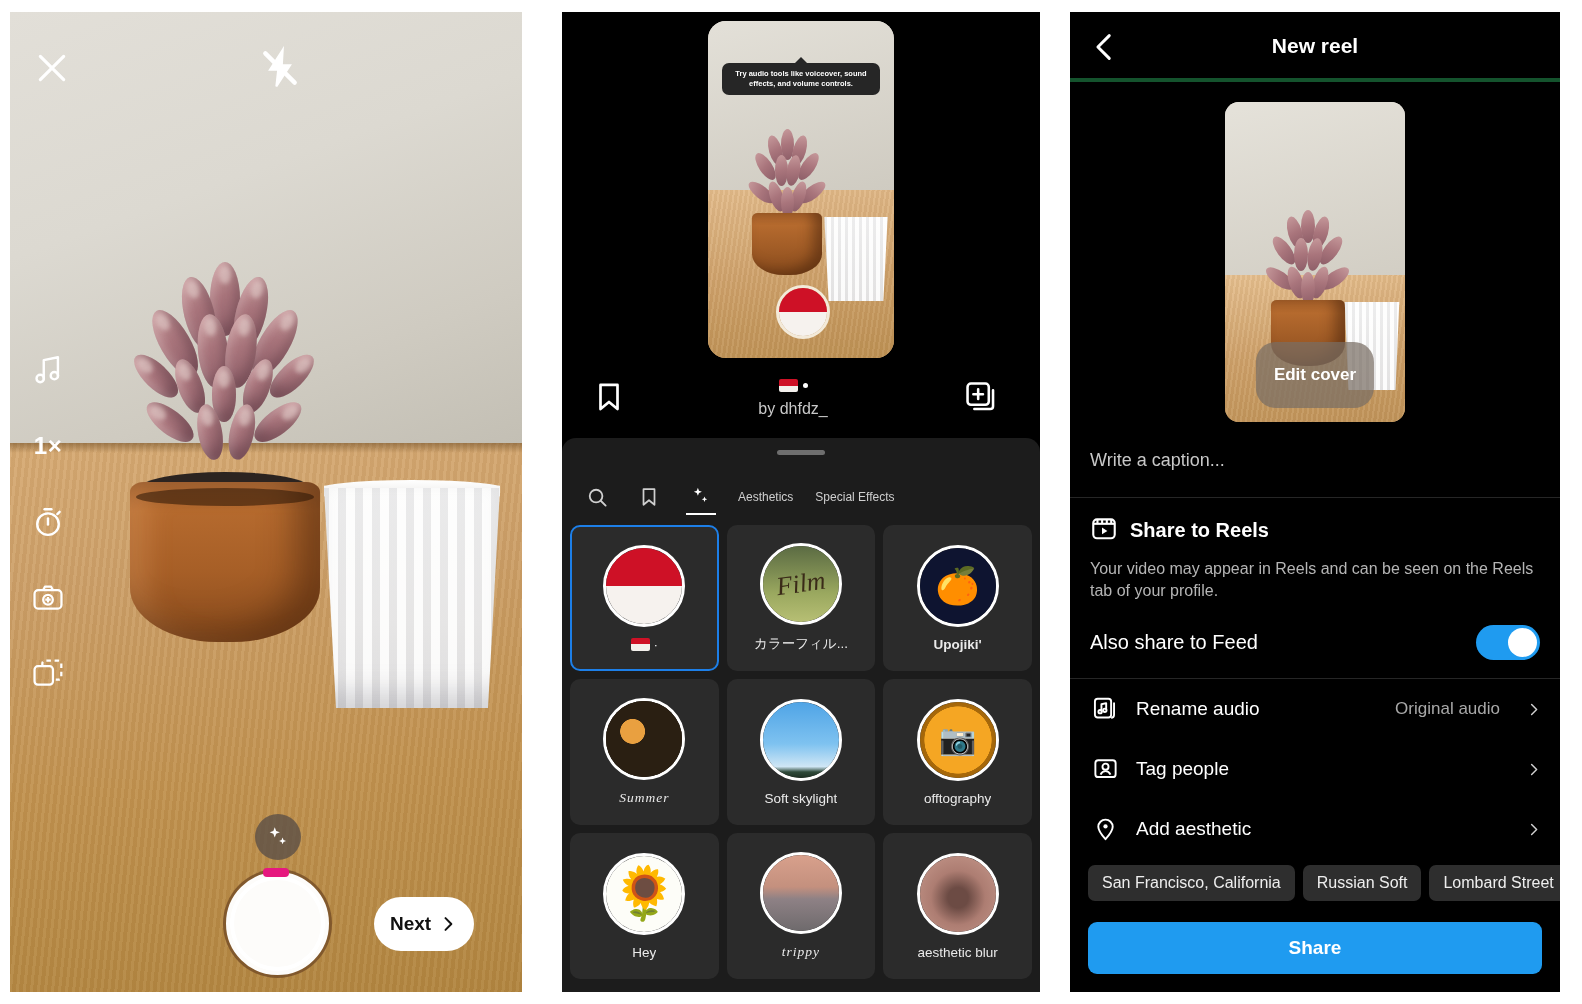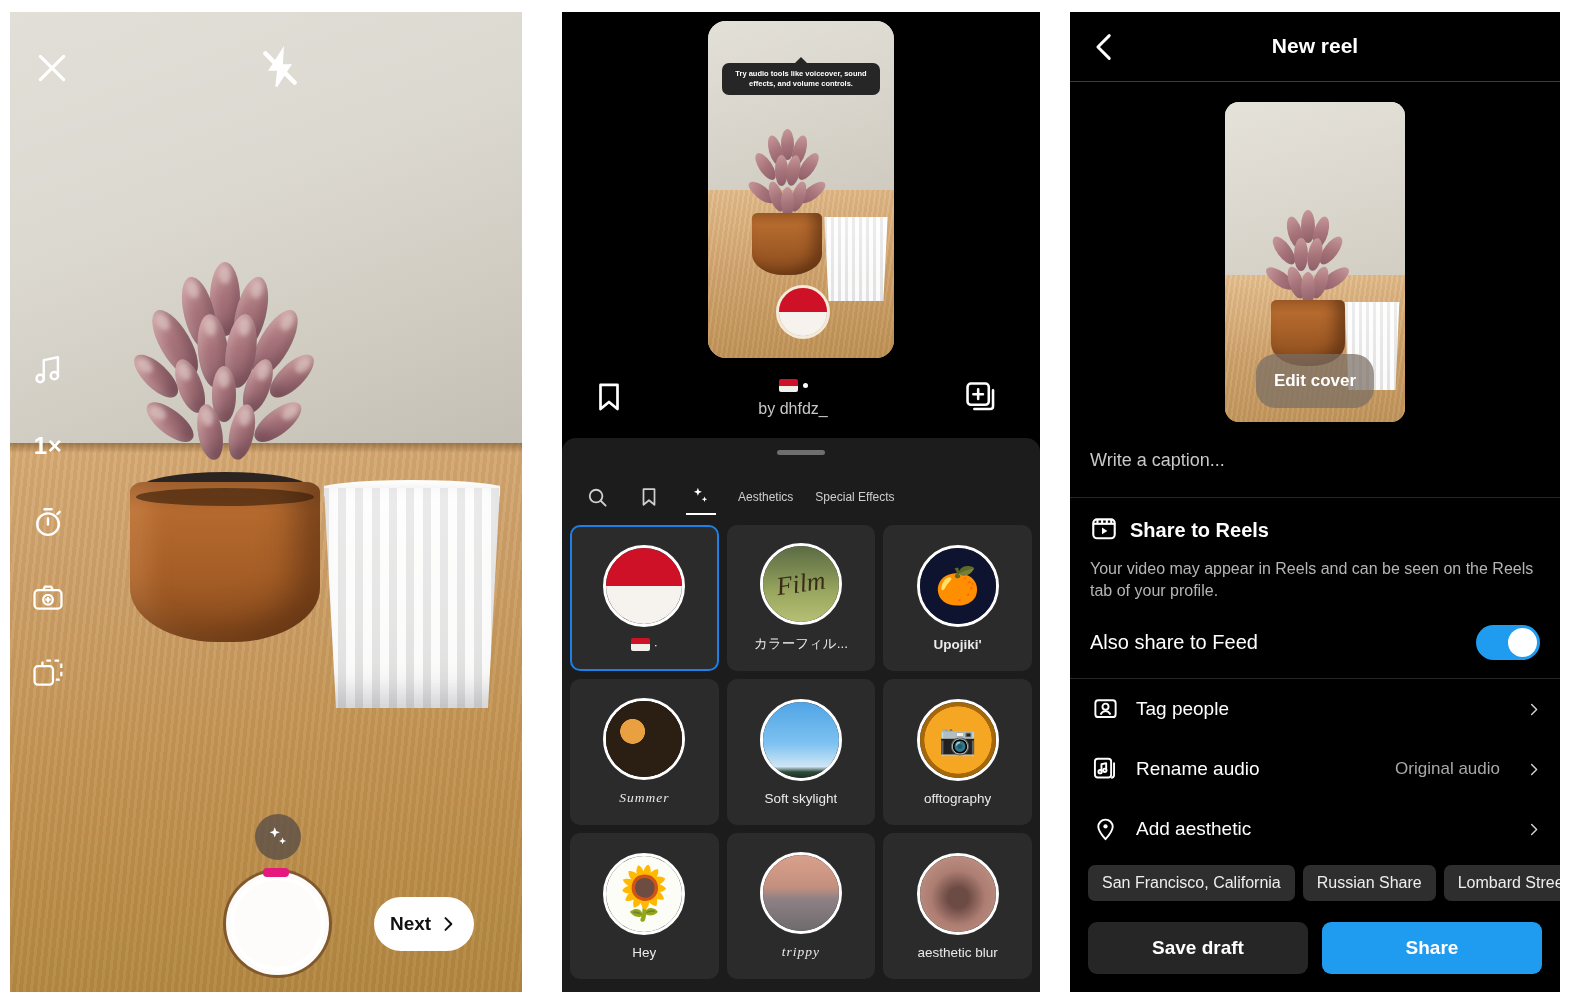--- a/index.html
+++ b/index.html
@@ -182,21 +182,21 @@
   .t-upo{width:100%;height:100%;background:#0e1430;display:flex;align-items:center;justify-content:center;font-size:36px;}
   .t-summer{width:100%;height:100%;background:radial-gradient(circle at 35% 40%,#e9a040 0 18%,#2a1f12 19%),radial-gradient(circle at 65% 62%,#d98f32 0 16%,transparent 17%),#241b11;}
   .t-sky{width:100%;height:100%;background:linear-gradient(180deg,#4fa4e6 0%,#7ec2f0 55%,#cfe6f5 85%,#2f4a3a 92%,#1d2f22 100%);}
   .t-off{width:100%;height:100%;background:radial-gradient(circle at 50% 50%,#f5a623 0 62%,#a8690a 63%,#8a5508 100%);display:flex;align-items:center;justify-content:center;font-size:30px;}
   .t-hey{width:100%;height:100%;background:#fdfdf8;display:flex;align-items:center;justify-content:center;font-size:52px;}
   .t-blur{width:100%;height:100%;background:radial-gradient(circle at 50% 55%,#6c4b44 0 18%,#ad7d72 48%,#c79a8d 100%);filter:blur(0.5px);}
   .t-trippy{width:100%;height:100%;background:linear-gradient(180deg,#d8a08c 0%,#c4907e 42%,#8e8185 58%,#6e6a6c 100%);}
 
   
   #panel-reel { left: 1070px; width: 490px; background: #000; color:#fff; }
-  .reel-header{ position:relative; height:70px; border-bottom:1px solid #14532d; }
+  .reel-header{ position:relative; height:70px; border-bottom:4px solid #14532d; }
   .reel-back{ position:absolute; left:18px; top:18px; width:34px; height:34px; }
   .reel-title{ position:absolute; left:0; right:0; top:22px; text-align:center; font-size:21px; font-weight:700; }
 
   .cover-wrap{ display:flex; justify-content:center; padding-top:20px; }
   .cover{
     position:relative; width:180px; height:320px; border-radius:14px; overflow:hidden;
     background:linear-gradient(180deg,#e0ddd5 0%,#d6d2c9 50%,#c89f6d 54%,#dcb784 74%,#cda069 100%);
   }
   .cv-wall{position:absolute;left:0;right:0;top:0;height:54%;background:linear-gradient(165deg,#e5e2da,#d2cec4);}
   .cv-table{position:absolute;left:0;right:0;top:54%;bottom:0;
@@ -209,21 +209,21 @@
     background:linear-gradient(180deg,#a7612a,#b56a2e 20%,#8a4c1d);
     border-radius:6px 6px 46% 46% / 5px 5px 34% 34%;
     box-shadow:inset -10px -4px 14px rgba(60,28,8,.5);}
   .cv-glass{position:absolute;left:116px;top:200px;width:62px;height:88px;
     background:repeating-linear-gradient(90deg,rgba(255,255,255,.9) 0 4px,rgba(226,226,229,.5) 4px 7px),
       linear-gradient(180deg,#f8f8f6,#e3e1de);
     border-radius:3px 3px 8px 8px;clip-path:polygon(6% 0,94% 0,88% 100%,12% 100%);}
   .edit-cover{
     position:absolute; left:50%; bottom:14px; transform:translateX(-50%);
     background:rgba(120,110,100,.72); color:#fff; font-size:17px; font-weight:700;
-    padding:17px 18px; border-radius:20px; white-space:nowrap;
+    padding:23px 18px; border-radius:20px; white-space:nowrap;
   }
   .caption-row{ padding:28px 20px 26px 20px; color:#c8c8c8; font-size:18px; }
 
   .sec-divider{ height:1px; background:#262626; }
   .share-sec{ padding:16px 20px 18px 20px; }
   .share-head{ display:flex; align-items:center; gap:12px; }
   .share-head-label{ font-size:20px; font-weight:700; }
   .share-desc{ color:#b5b5b5; font-size:16px; line-height:1.4; margin-top:12px; }
   .feed-row{ display:flex; align-items:center; justify-content:space-between; margin-top:22px; }
   .feed-label{ font-size:20px; }
@@ -536,74 +536,73 @@
           <span class="toggle-knob"></span>
         </span>
       </div>
     </div>
 
     <div class="sec-divider"></div>
 
     <div class="opt-row">
       <span class="opt-icon">
         <svg viewBox="0 0 24 24" width="27" height="27" fill="none" stroke="#fff" stroke-width="1.7" stroke-linejoin="round">
+          <rect x="2.6" y="3.4" width="14.4" height="16.6" rx="2.4"></rect>
+          <path d="M8.4 14.6V8.2l4.2-1v6"></path>
+          <circle cx="7.2" cy="14.8" r="1.5"></circle>
+            <circle cx="11.4" cy="13.6" r="1.5"></circle>
+          <path d="M19.6 6.6v11a2.6 2.6 0 0 1-2.6 2.6"></path>
+        </svg>
+      </span>
+      <span class="opt-label">Rename audio</span>
+      <span class="opt-value">Original audio</span>
+      <span class="opt-chev">
+        <svg viewBox="0 0 24 24" width="15" height="15" fill="none" stroke="#cfcfcf" stroke-width="2.4" stroke-linecap="round" stroke-linejoin="round">
+            <path d="M9 4l8 8-8 8"></path>
+          </svg>
+      </span>
+    </div>
+
+    <div class="opt-row">
+      <span class="opt-icon">
+        <svg viewBox="0 0 24 24" width="27" height="27" fill="none" stroke="#fff" stroke-width="1.7" stroke-linejoin="round">
           <rect x="3" y="4.6" width="18" height="15" rx="2.6"></rect>
           <circle cx="12" cy="10.4" r="2.7"></circle>
           <path d="M7.6 17.4c1-2.2 2.6-3.1 4.4-3.1s3.4.9 4.4 3.1"></path>
         </svg>
       </span>
       <span class="opt-label">Tag people</span>
       <span class="opt-value"></span>
       <span class="opt-chev">
         <svg viewBox="0 0 24 24" width="15" height="15" fill="none" stroke="#cfcfcf" stroke-width="2.4" stroke-linecap="round" stroke-linejoin="round">
             <path d="M9 4l8 8-8 8"></path>
           </svg>
       </span>
     </div>
 
     <div class="opt-row">
       <span class="opt-icon">
         <svg viewBox="0 0 24 24" width="27" height="27" fill="none" stroke="#fff" stroke-width="1.7" stroke-linejoin="round">
-          <rect x="2.6" y="3.4" width="14.4" height="16.6" rx="2.4"></rect>
-          <path d="M8.4 14.6V8.2l4.2-1v6"></path>
-          <circle cx="7.2" cy="14.8" r="1.5"></circle>
-            <circle cx="11.4" cy="13.6" r="1.5"></circle>
-          <path d="M19.6 6.6v11a2.6 2.6 0 0 1-2.6 2.6"></path>
-        </svg>
-      </span>
-      <span class="opt-label">Rename audio</span>
-      <span class="opt-value">Original audio</span>
-      <span class="opt-chev">
-        <svg viewBox="0 0 24 24" width="15" height="15" fill="none" stroke="#cfcfcf" stroke-width="2.4" stroke-linecap="round" stroke-linejoin="round">
-            <path d="M9 4l8 8-8 8"></path>
-          </svg>
-      </span>
-    </div>
-
-    <div class="opt-row">
-      <span class="opt-icon">
-        <svg viewBox="0 0 24 24" width="27" height="27" fill="none" stroke="#fff" stroke-width="1.7" stroke-linejoin="round">
           <path d="M12 21.5c4.2-4.6 6.4-8 6.4-11A6.4 6.4 0 0 0 5.6 10.5c0 3 2.2 6.4 6.4 11z"></path>
           <circle cx="12" cy="10.2" r="1.9" fill="#fff" stroke="none"></circle>
         </svg>
       </span>
       <span class="opt-label">Add aesthetic</span>
       <span class="opt-value"></span>
       <span class="opt-chev">
         <svg viewBox="0 0 24 24" width="15" height="15" fill="none" stroke="#cfcfcf" stroke-width="2.4" stroke-linecap="round" stroke-linejoin="round">
             <path d="M9 4l8 8-8 8"></path>
           </svg>
       </span>
     </div>
 
     <div class="loc-chips">
       <div class="chip">San Francisco, California</div>
-      <div class="chip">Russian Share</div>
+      <div class="chip">Russian Soft</div>
       <div class="chip">Lombard Street</div>
     </div>
 
     <div class="reel-footer">
-      <div class="btn btn-draft">Save draft</div>
       <div class="btn btn-share">Share</div>
     </div>
   </div>
 
 </div>
 
 </body></html>

